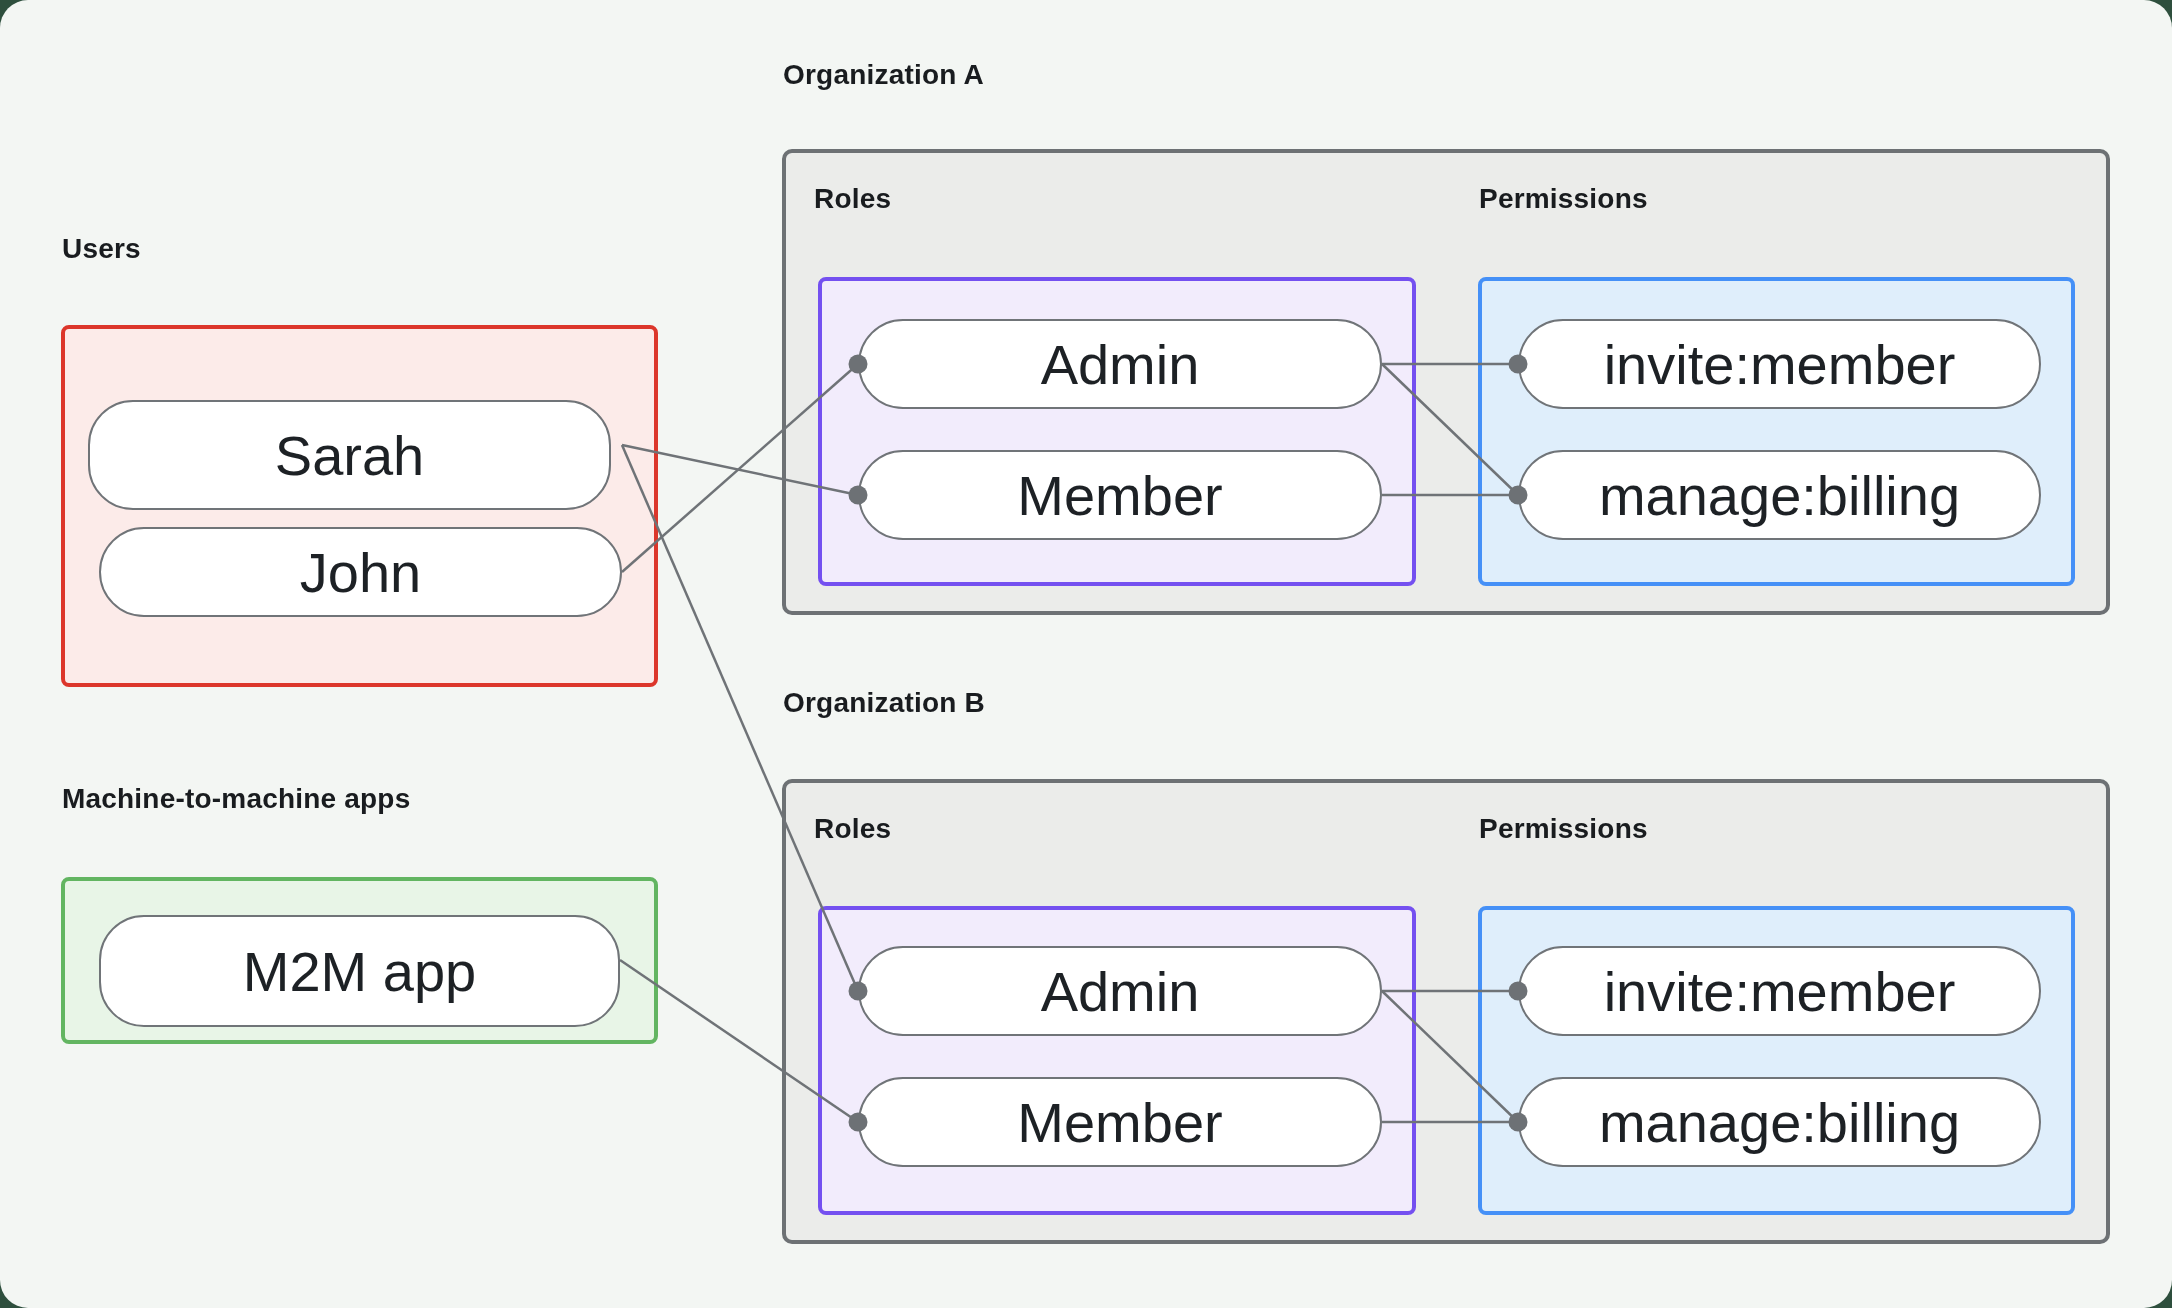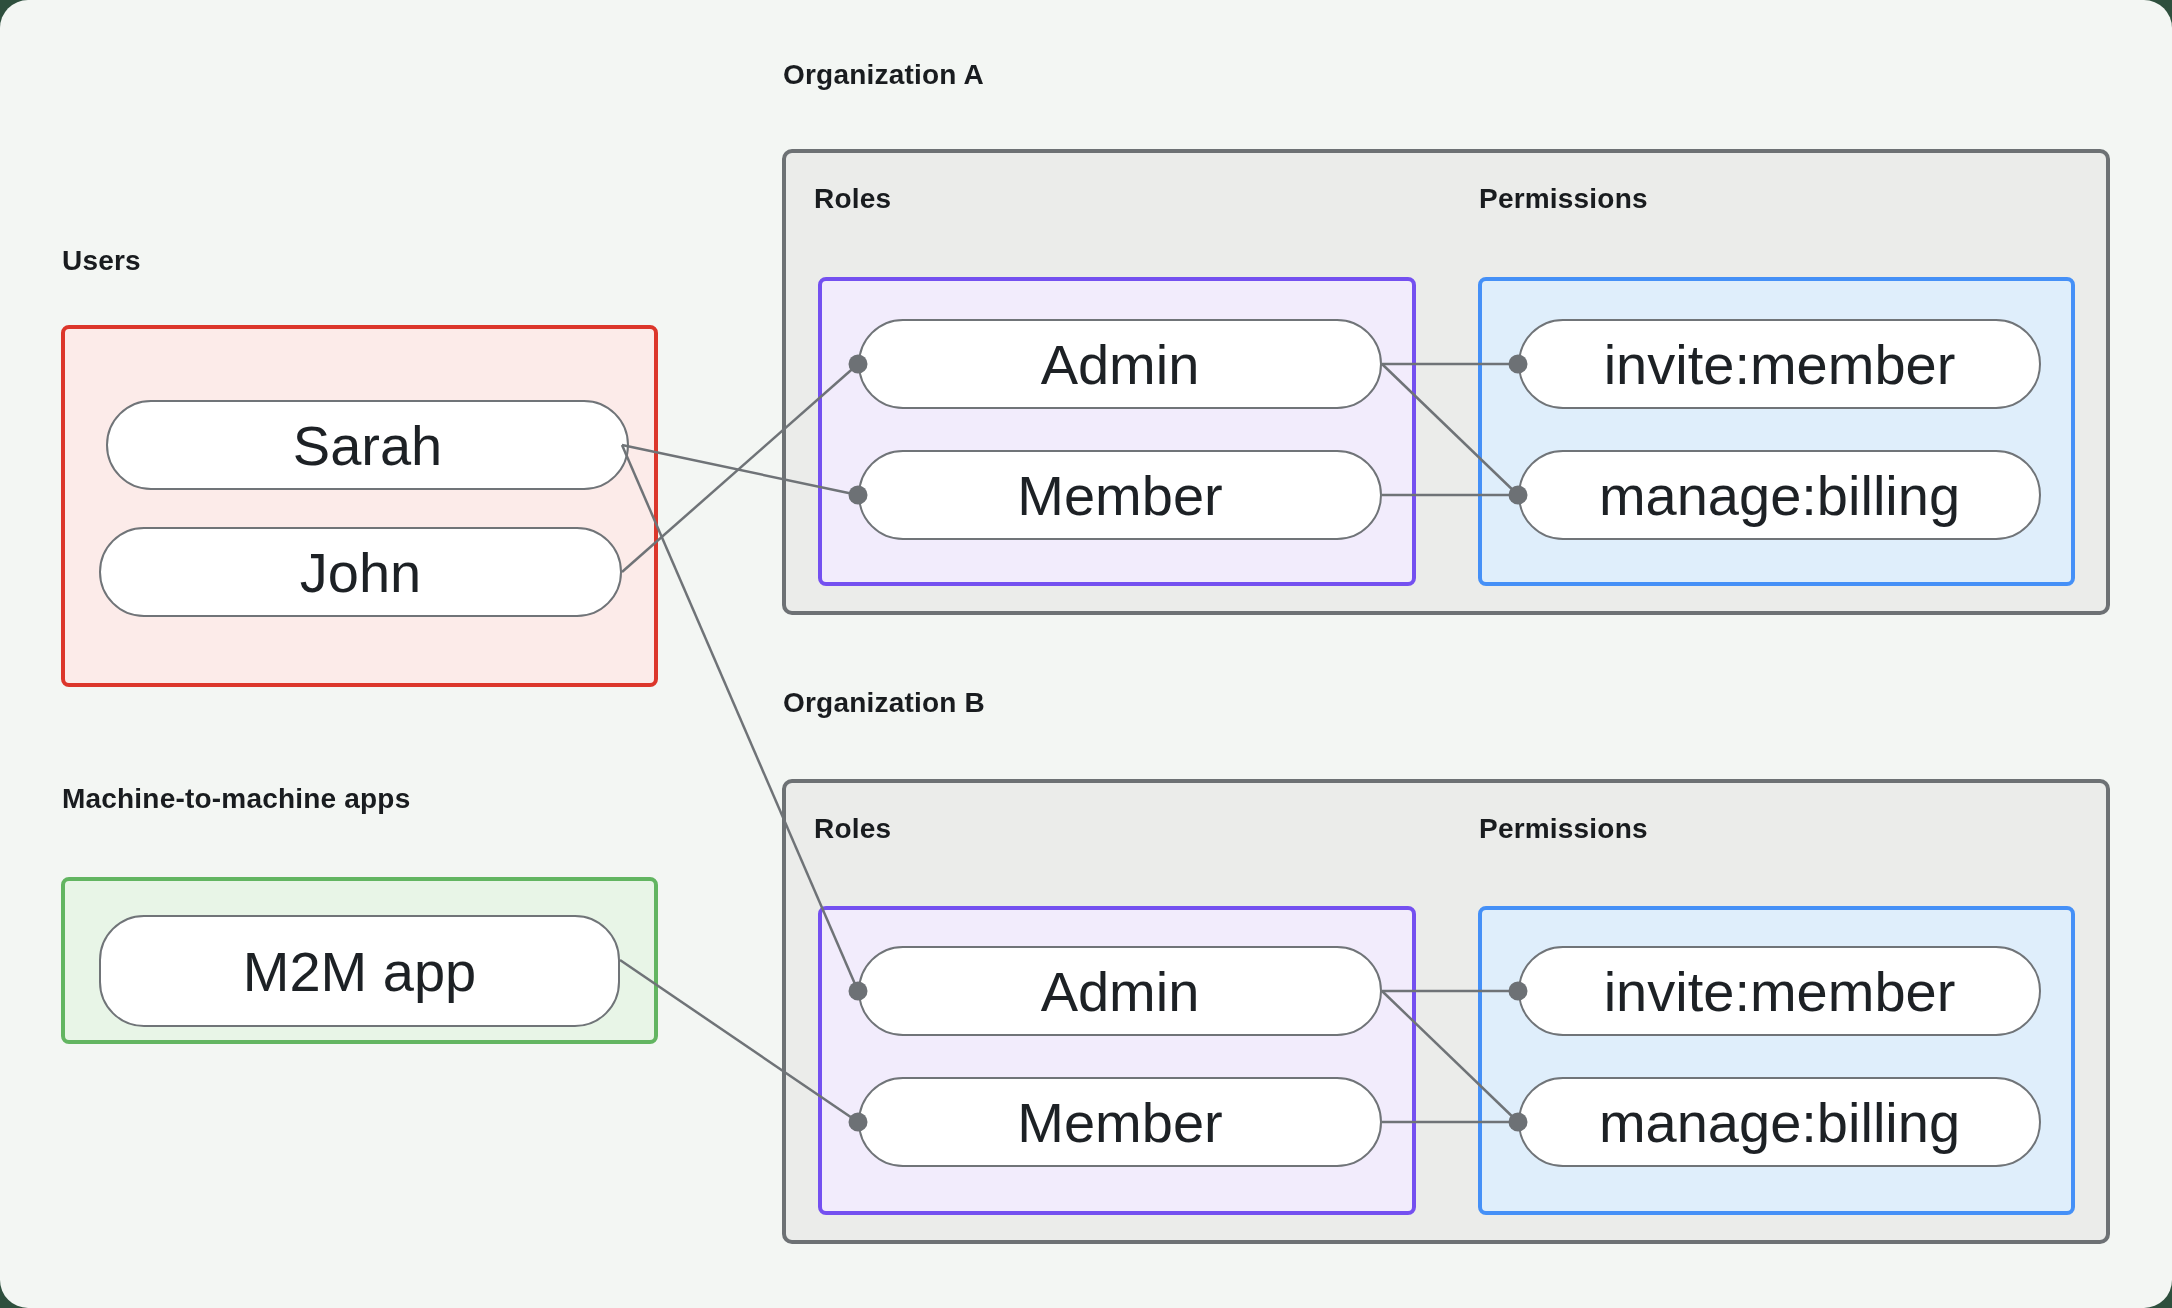--- a/index.html
+++ b/index.html
@@ -90,23 +90,23 @@
     <circle cx="858" cy="364" r="9.5"></circle>
     <circle cx="858" cy="495" r="9.5"></circle>
     <circle cx="858" cy="991" r="9.5"></circle>
     <circle cx="858" cy="1122" r="9.5"></circle>
     <circle cx="1518" cy="364" r="9.5"></circle>
     <circle cx="1518" cy="495" r="9.5"></circle>
     <circle cx="1518" cy="991" r="9.5"></circle>
     <circle cx="1518" cy="1122" r="9.5"></circle>
   </svg>
 
-  <div class="heading" style="left:62px; top:233px;margin-top:12px;">Users</div>
+  <div class="heading" style="left:62px; top:233px;">Users</div>
   <div class="group red-box" style="left:61px; top:325px; width:597px; height:362px;"></div>
-  <div class="pill" style="left:106px; top:400px; width:523px; height:90px;">Sarah</div>
+  <div class="pill" style="left:88px; top:400px; width:523px; height:110px;">Sarah</div>
   <div class="pill" style="left:99px; top:527px; width:523px; height:90px;">John</div>
 
   <div class="heading" style="left:62px; top:783px;">Machine-to-machine apps</div>
   <div class="group green-box" style="left:61px; top:877px; width:597px; height:167px;"></div>
   <div class="pill" style="left:99px; top:915px; width:521px; height:112px;">M2M app</div>
 
   <div class="heading" style="left:783px; top:59px;">Organization A</div>
   <div class="org-box" style="left:782px; top:149px; width:1328px; height:466px;"></div>
   <div class="heading" style="left:814px; top:183px;">Roles</div>
   <div class="group purple-box" style="left:818px; top:277px; width:598px; height:309px;"></div>

